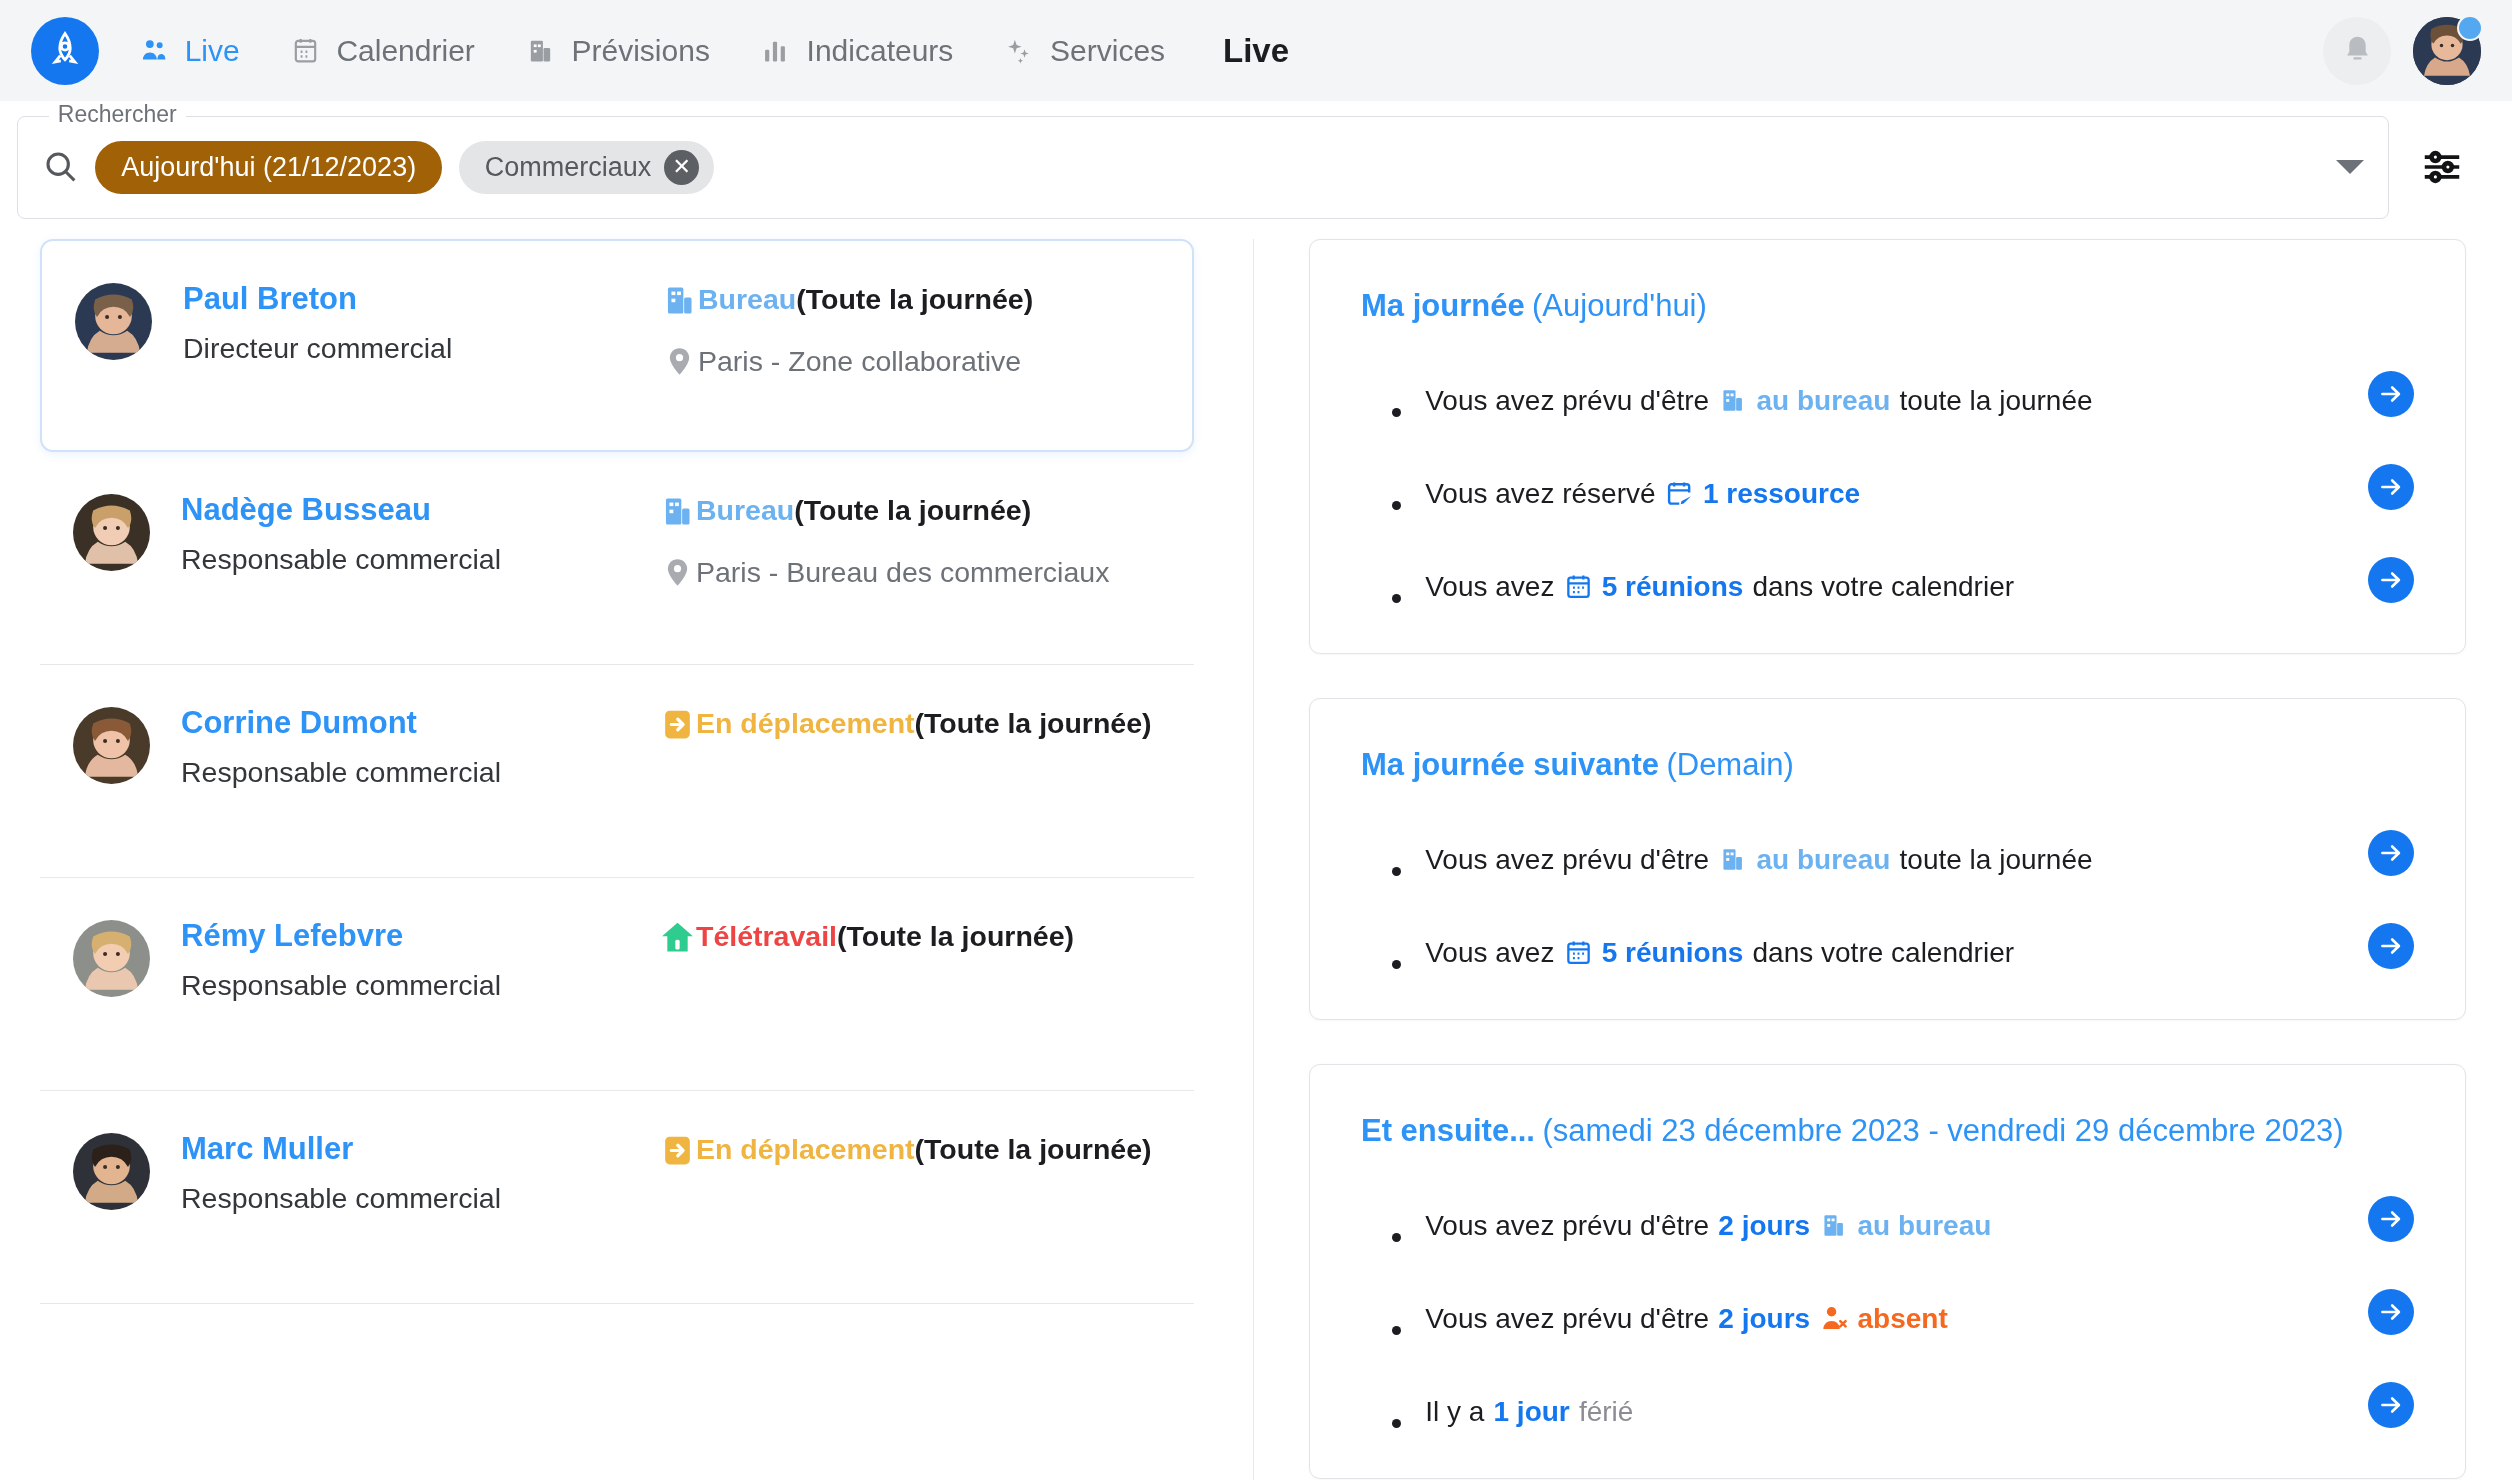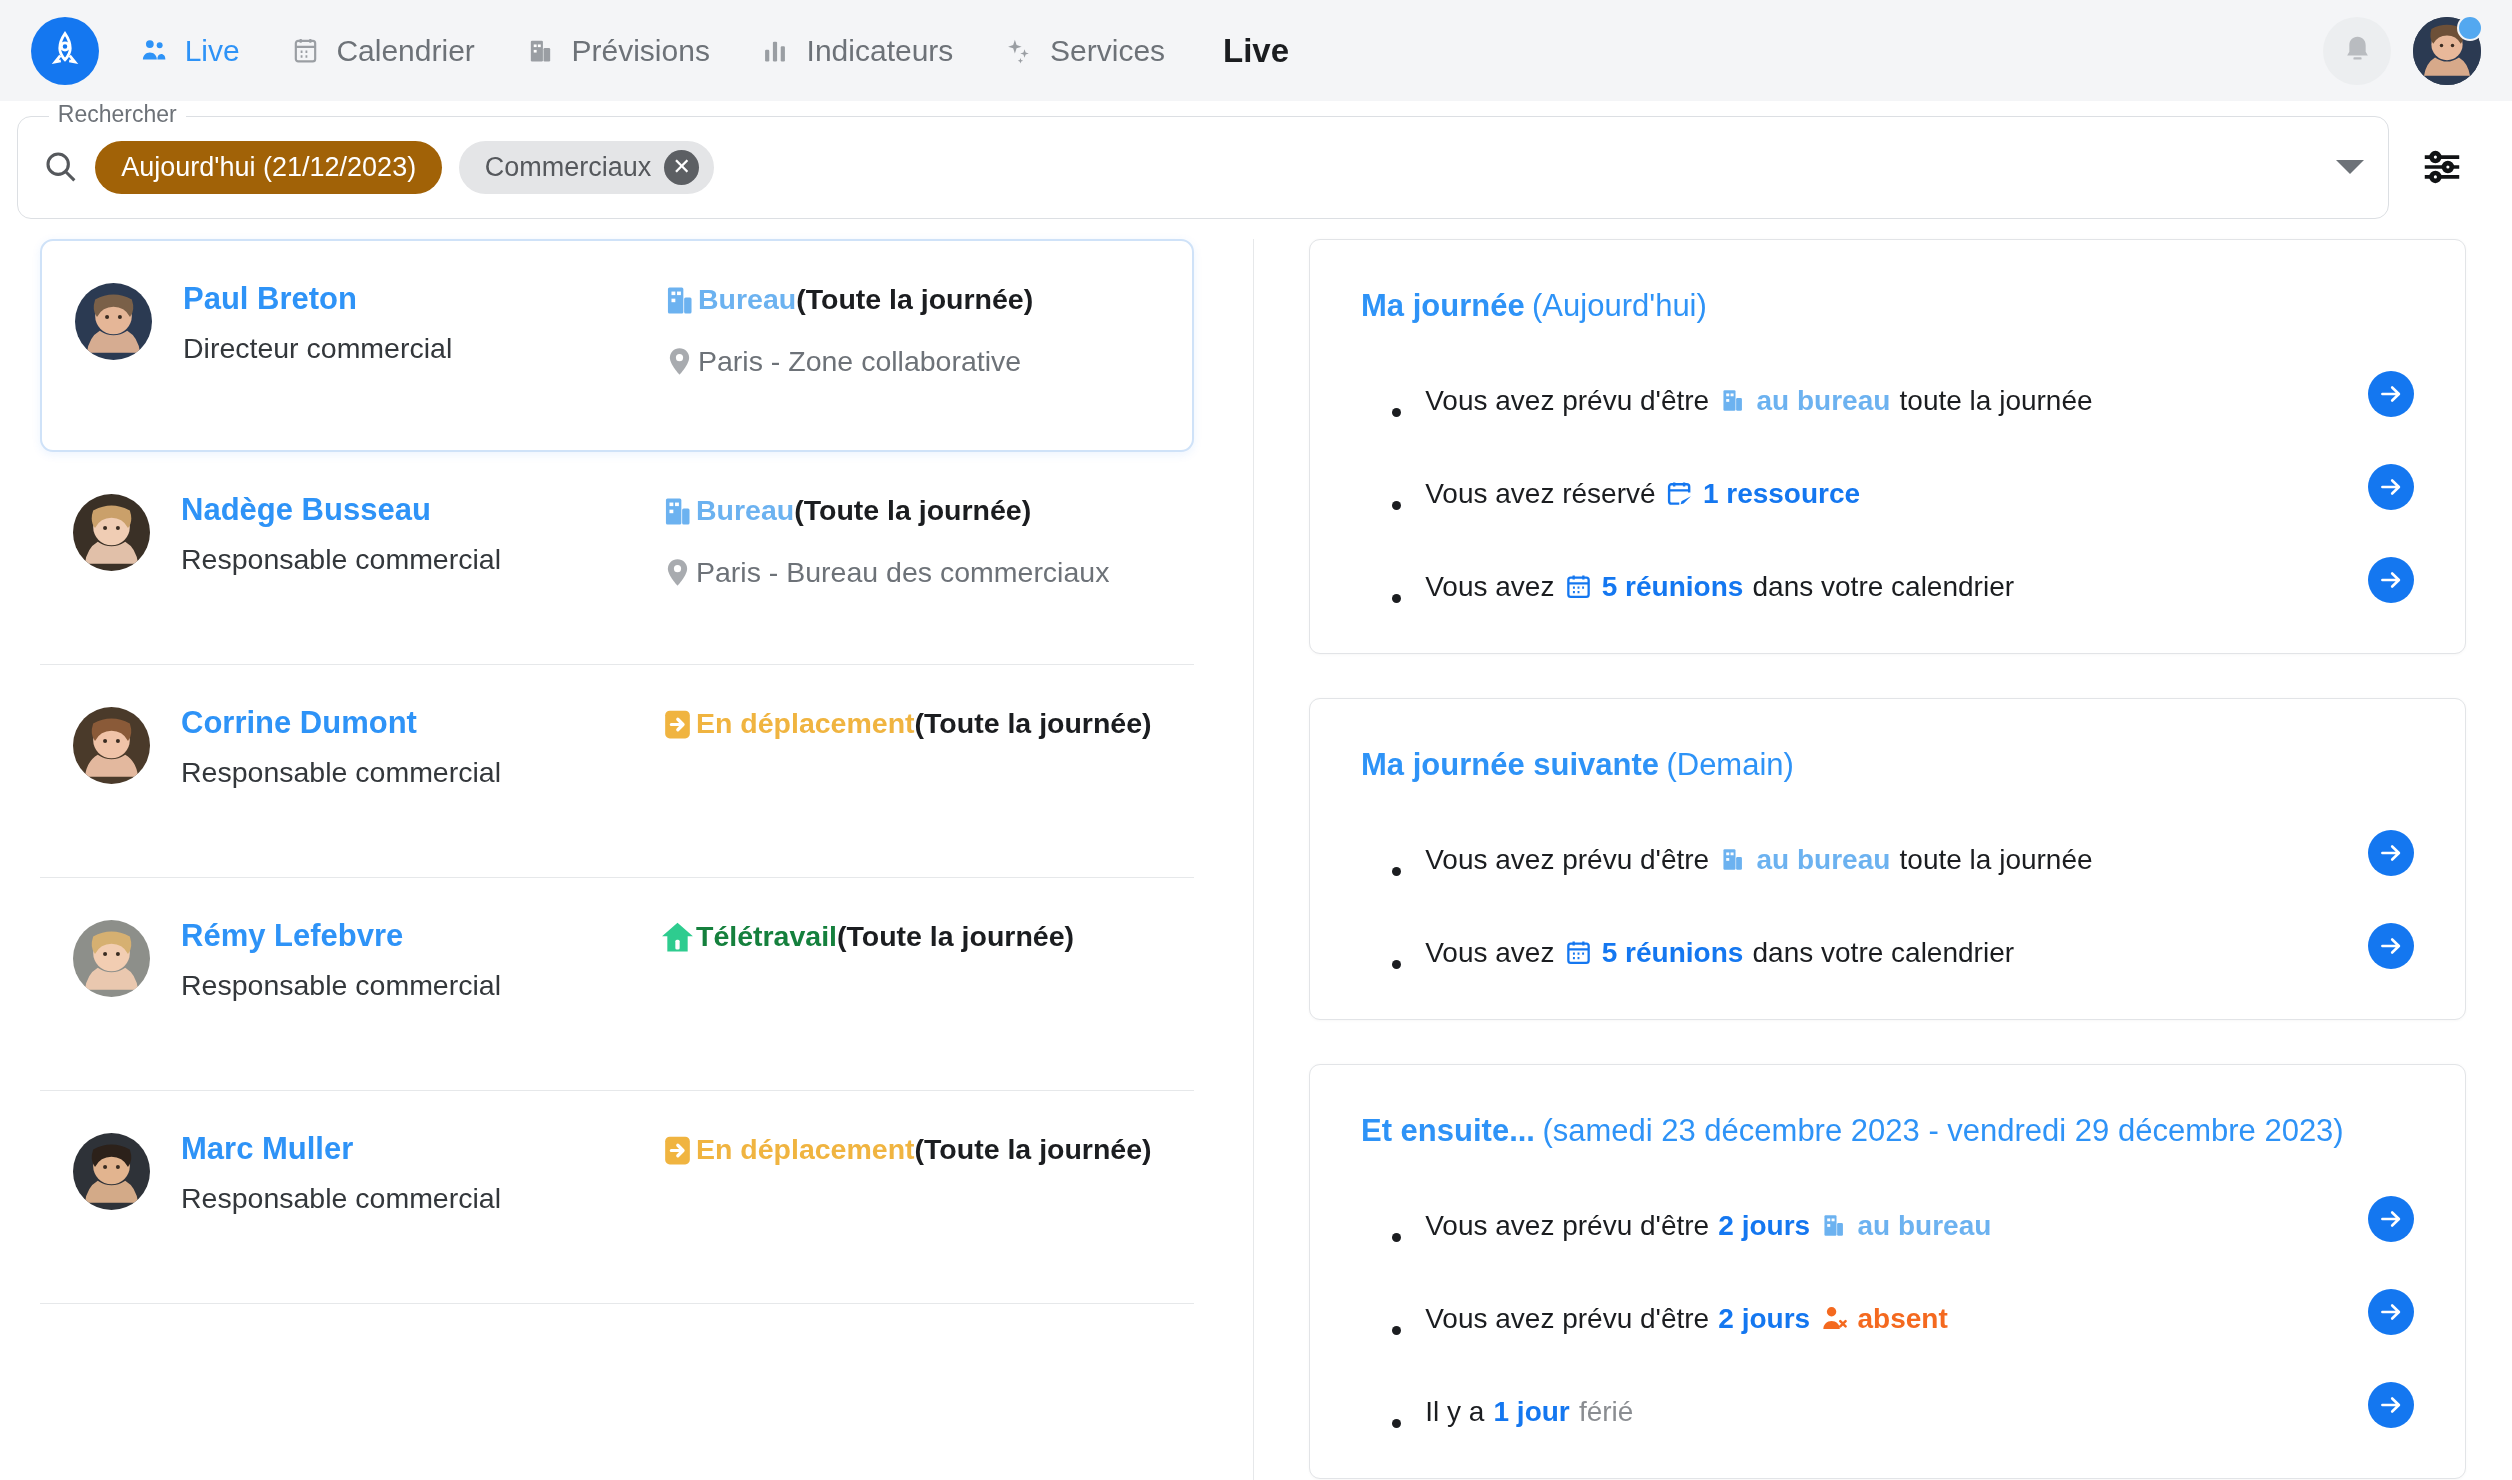--- a/index.html
+++ b/index.html
@@ -79,21 +79,21 @@
   .searchrow {
     display: flex; align-items: center;
     padding: 14.7px 31px 20px 16.6px;
     gap: 13px;
   }
   .searchbox {
     flex: 1 1 auto;
     position: relative;
     height: 103px;
     border: 1.8px solid #dcdfe3;
-    border-radius: 14px;
+    border-radius: 8px;
     display: flex; align-items: center;
     padding: 0 24px;
     background: #fff;
   }
   .search-legend {
     position: absolute;
     top: -15.6px; left: 31px;
     background: #fff;
     padding: 0 9.2px;
     font-size: 23px;
@@ -192,21 +192,21 @@
   .status-line {
     display: flex; align-items: center;
     font-size: 28.5px;
     line-height: 1.3;
   }
   .status-line + .status-line { margin-top: 24px; }
   .st-ico { width: 37px; height: 37px; display: flex; align-items: center; justify-content: center; flex: 0 0 auto; }
   .st-label { font-weight: bold; }
   .st-label.bureau   { color: #6cb2f0; }
   .st-label.travel   { color: #f0b440; }
-  .st-label.home     { color: #15803d; }
+  .st-label.home     { color: #ef4444; }
   .st-paren { color: #1b1d20; font-weight: bold; }
   .st-loc { color: #6d7278; font-weight: normal; }
 
   
   .info-card {
     border: 1.8px solid #e2e4e7;
     border-radius: 11px;
     background: #fff;
     padding: 48px 51px 50px 51px;
     margin-bottom: 44px;

